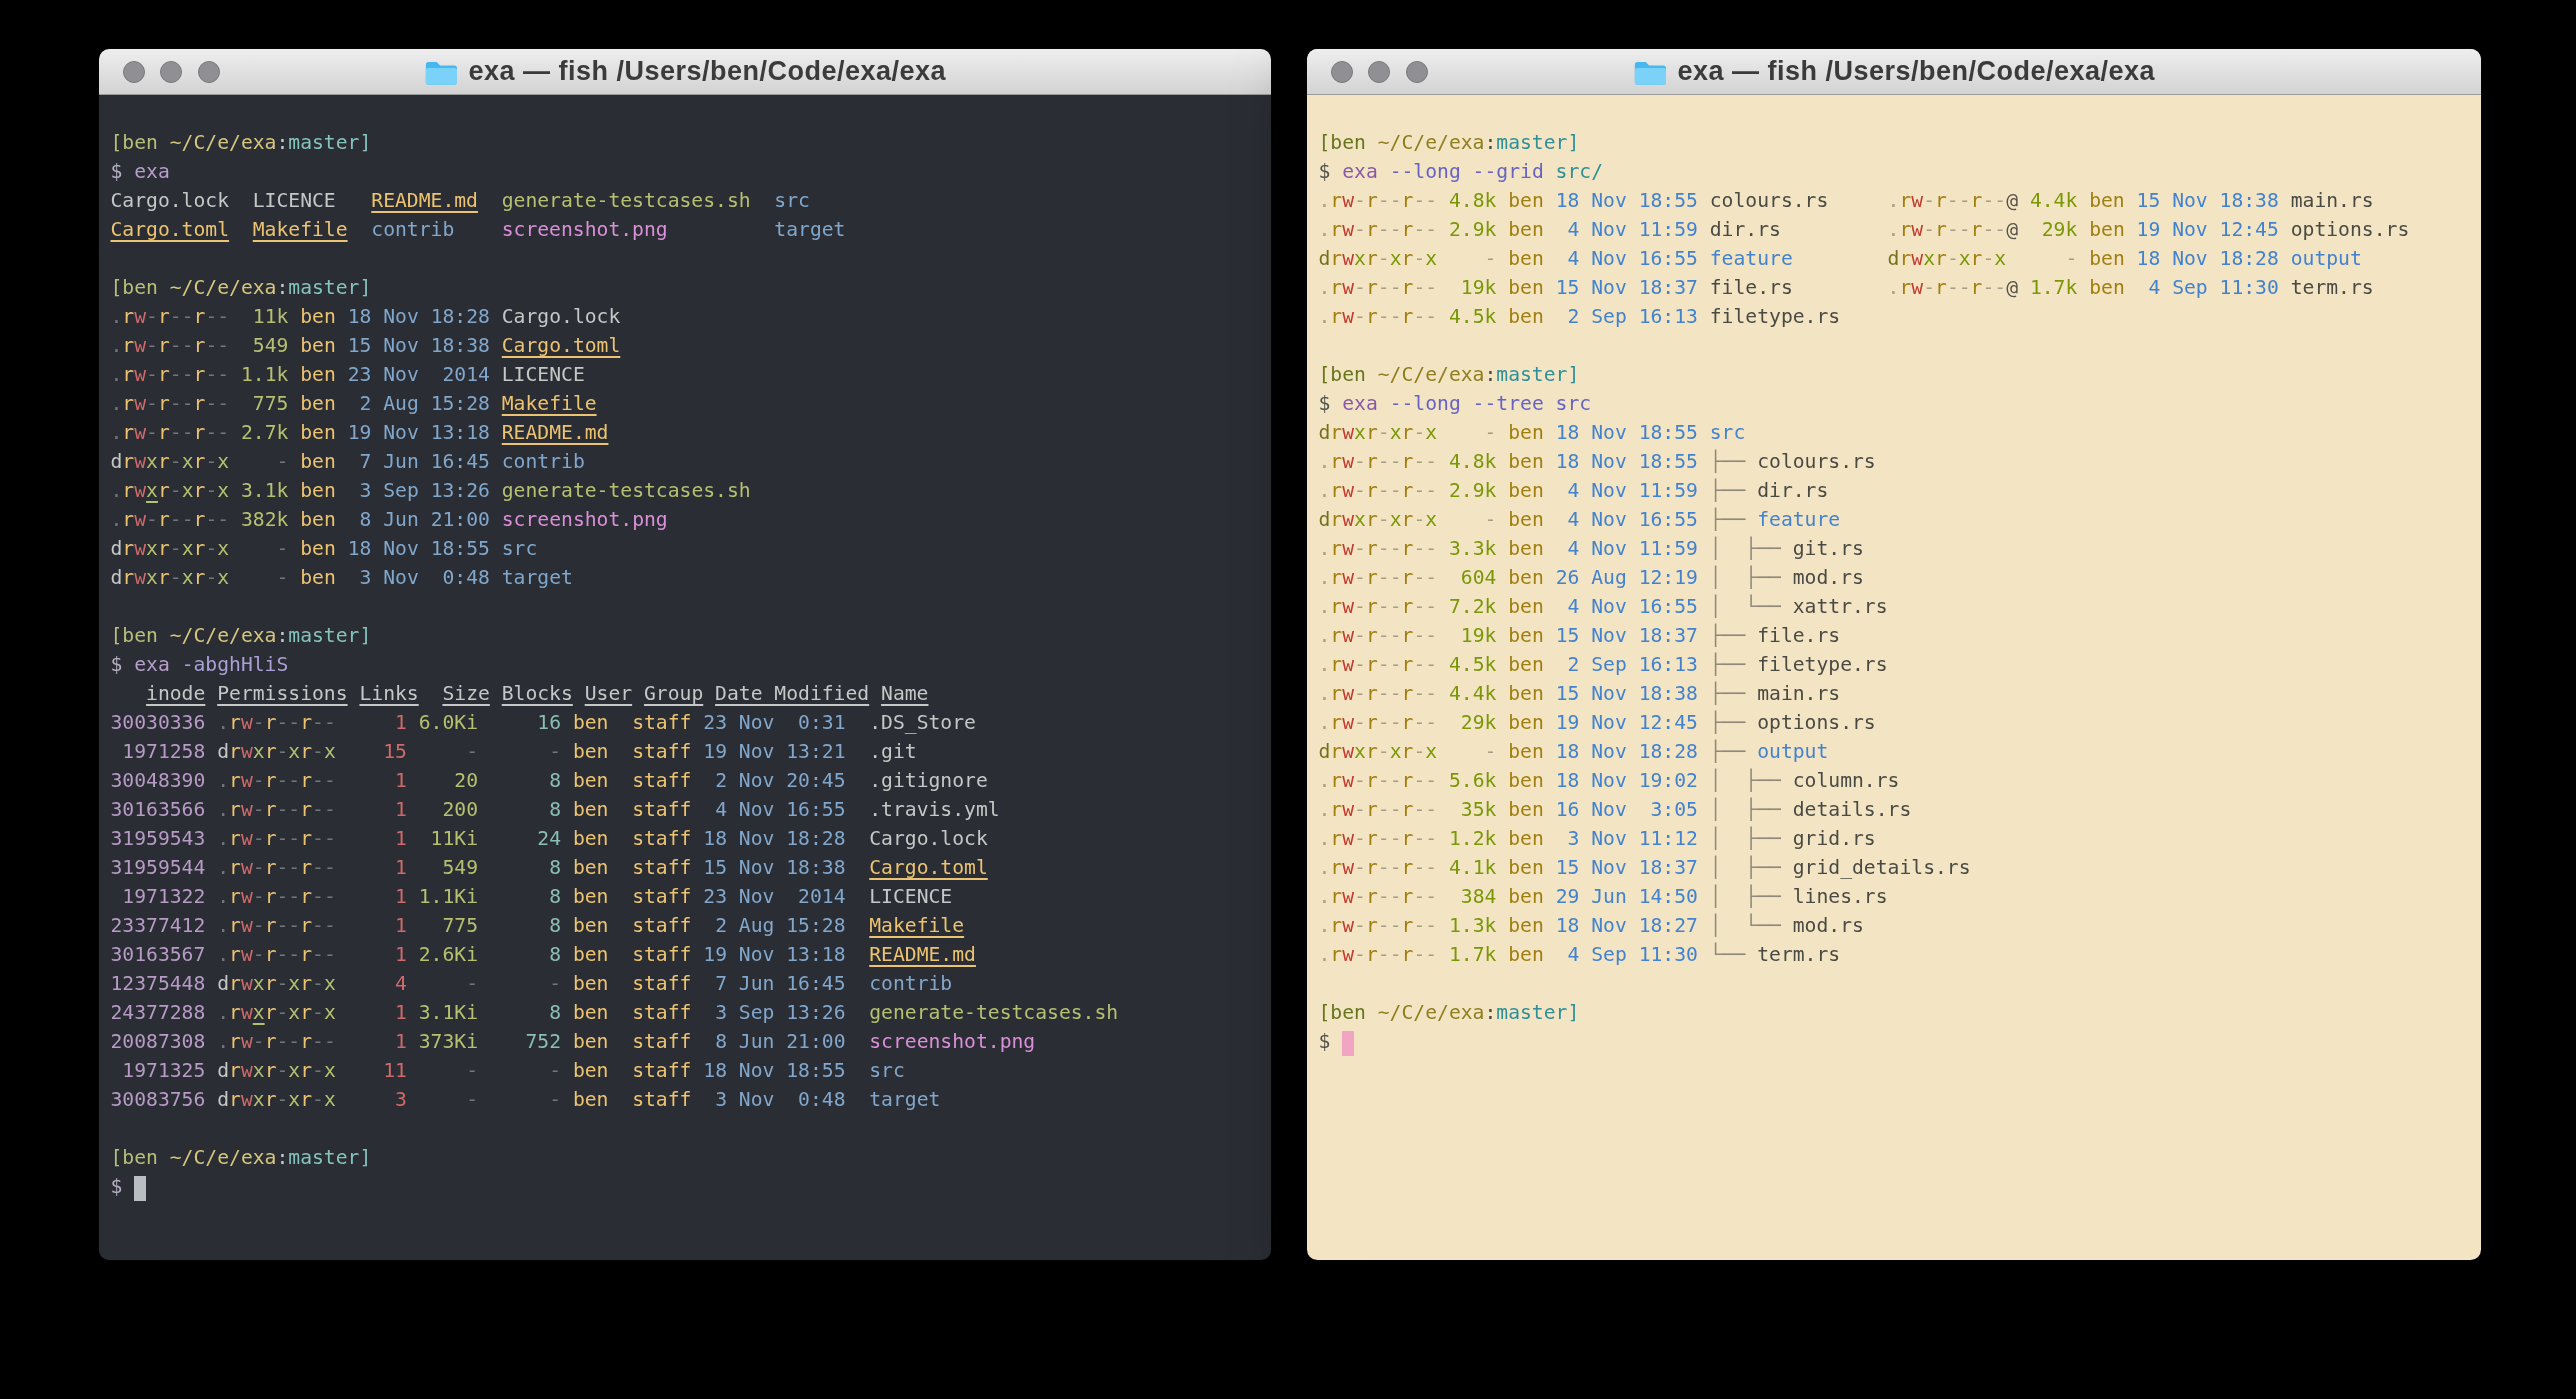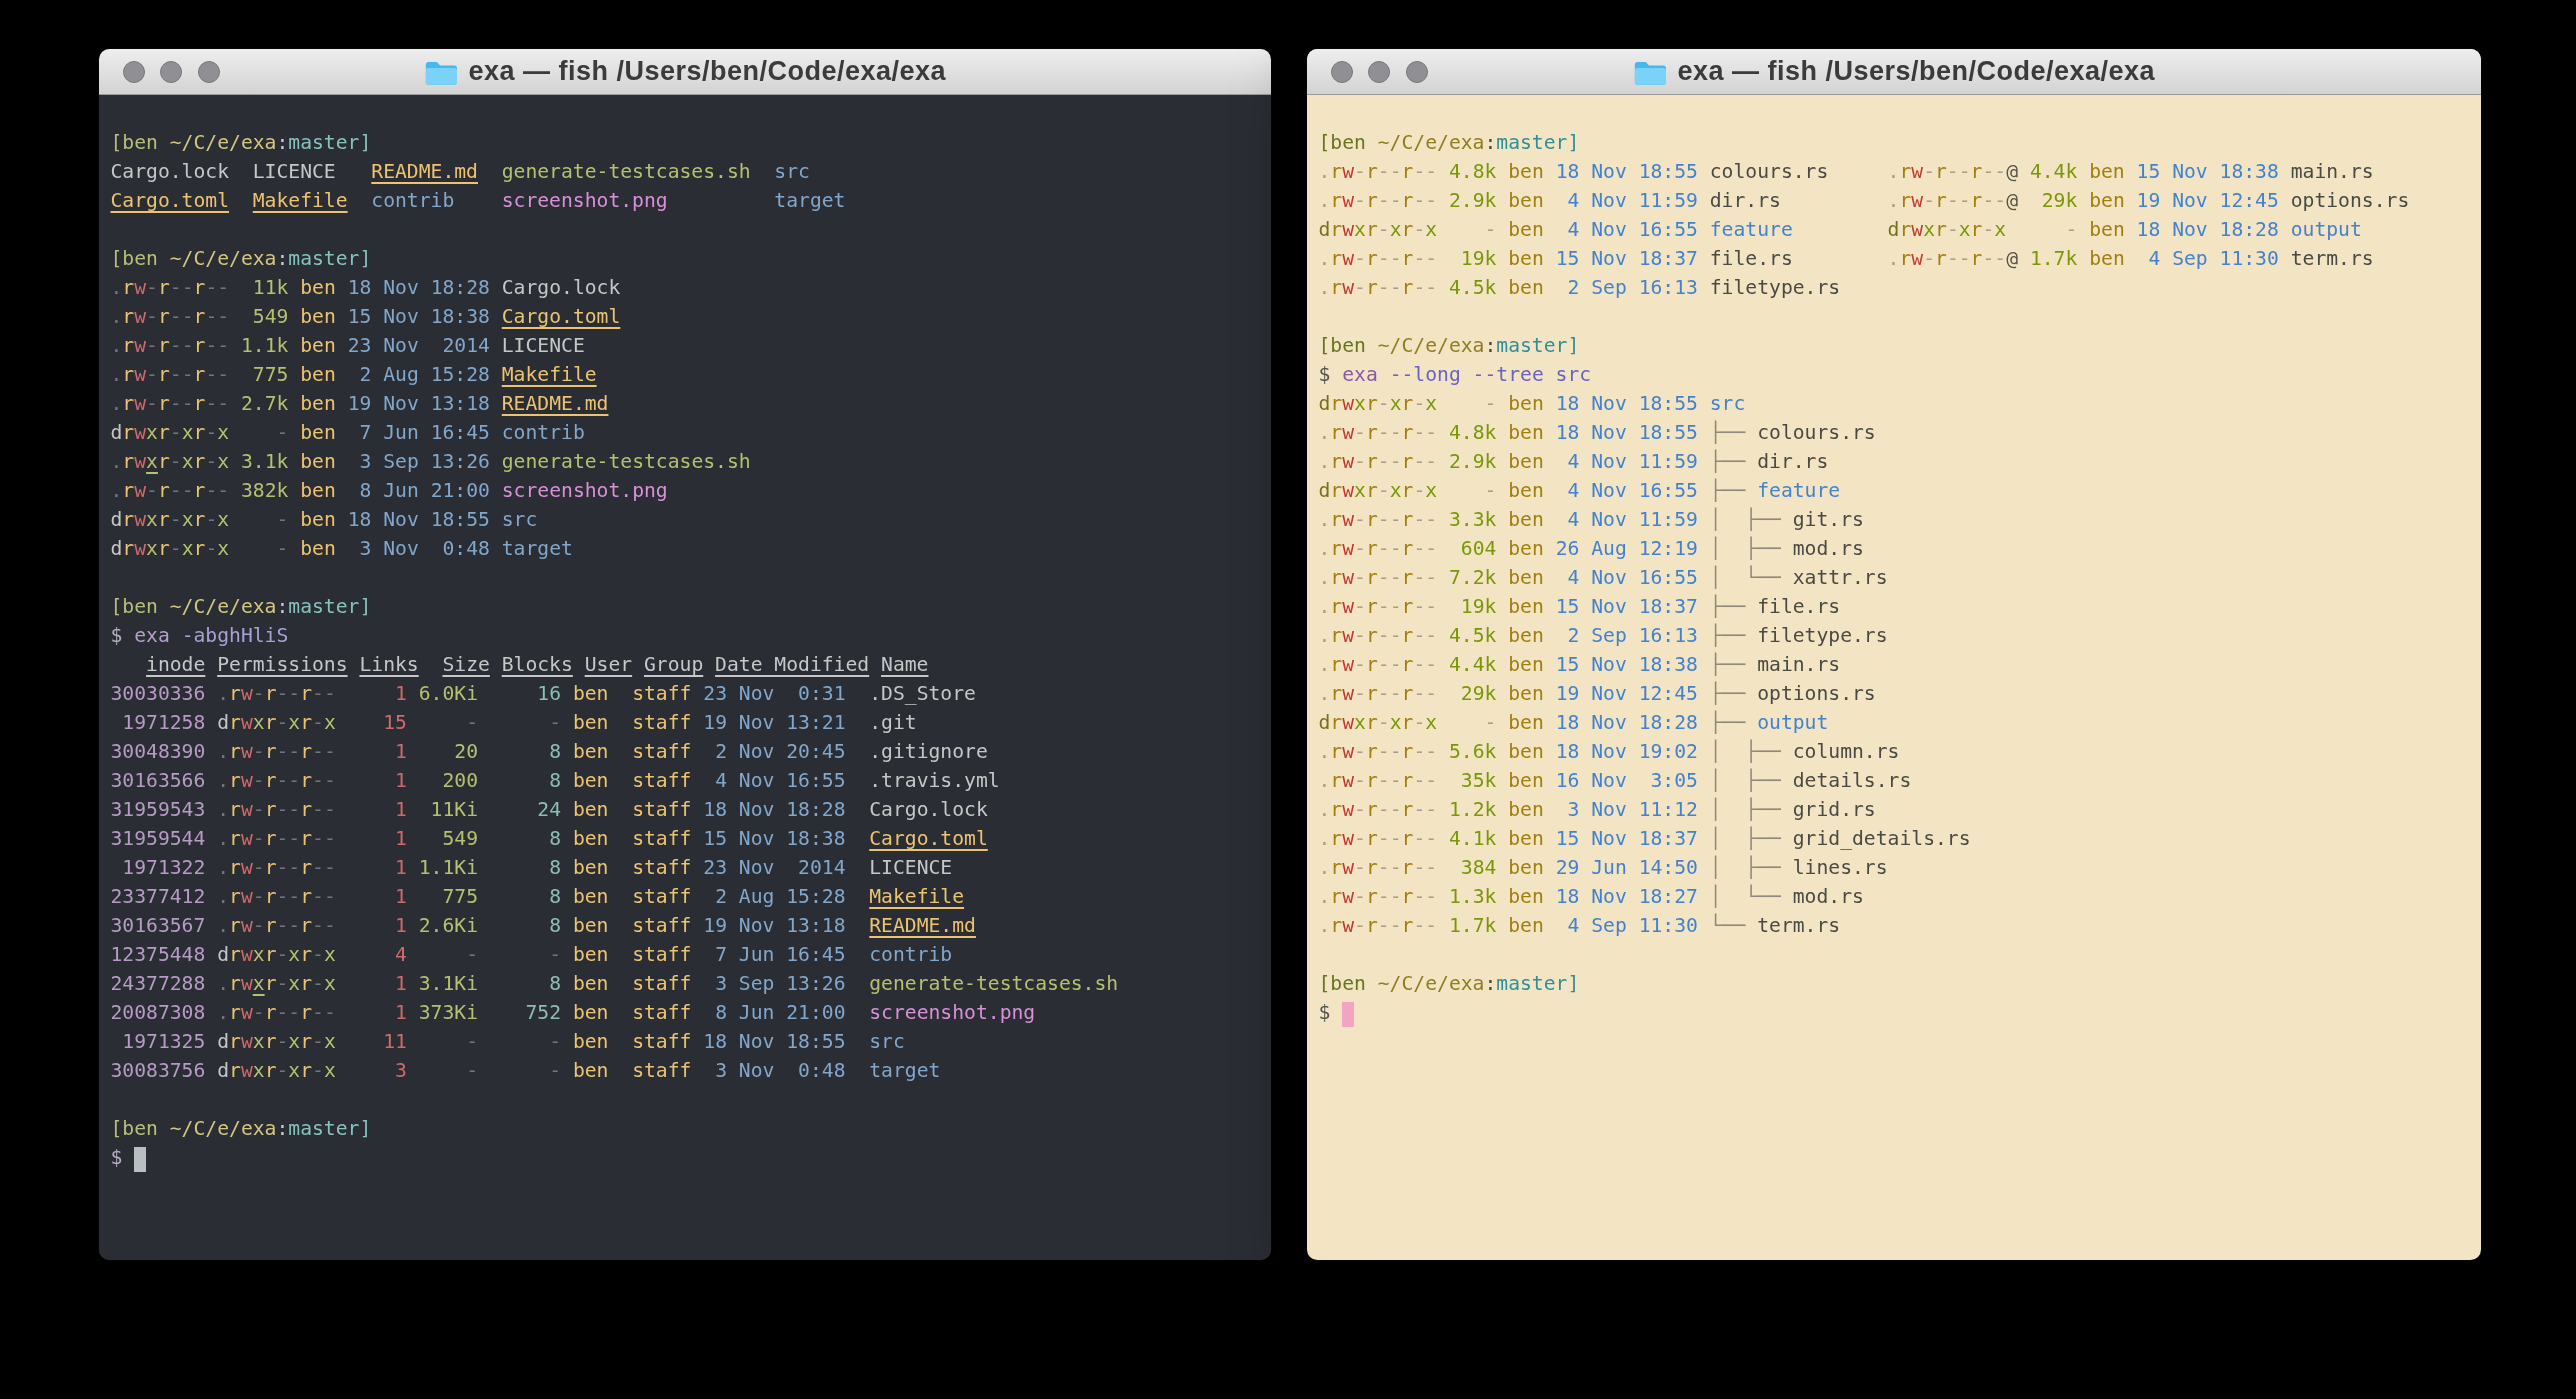--- a/index.html
+++ b/index.html
@@ -32,20 +32,21 @@
           <svg width="33" height="26" viewBox="0 0 36 28">
             <path d="M2 6 q0-3 3-3 h9 l3.5 4 h15.5 q3 0 3 3 v15 q0 3-3 3 H5 q-3 0-3-3 z" fill="#47b7ef"></path>
             <rect x="2" y="9.5" width="34" height="18.5" rx="2.5" fill="#7bd2f8"></rect>
           </svg>
         </span>
       <span>exa — fish  /Users/ben/Code/exa/exa</span>
     </div>
   </div>
   <div class="term" style="background: rgb(42, 45, 51); color: rgb(197, 200, 198);">
       <div class="tl"><span style="color: rgb(184, 191, 120);">[ben </span><span style="color: rgb(214, 199, 126);">~/C/e/exa</span><span style="color: rgb(197, 200, 198);">:</span><span style="color: rgb(133, 195, 189);">master]</span></div>
+      <div class="tl"><span style="color: rgb(181, 174, 194);">$ </span><span style="color: rgb(183, 159, 204);">exa</span></div>
       <div class="tl"><span style="color: rgb(197, 200, 198);">Cargo.lock</span><span style="color: rgb(197, 200, 198);">  </span><span style="color: rgb(197, 200, 198);">LICENCE</span><span style="color: rgb(197, 200, 198);">   </span><span class="u" style="color: rgb(236, 195, 113);">README.md</span><span style="color: rgb(197, 200, 198);">  </span><span style="color: rgb(181, 192, 112);">generate-testcases.sh</span><span style="color: rgb(197, 200, 198);">  </span><span style="color: rgb(129, 167, 205);">src</span></div>
       <div class="tl"><span class="u" style="color: rgb(236, 195, 113);">Cargo.toml</span><span style="color: rgb(197, 200, 198);">  </span><span class="u" style="color: rgb(236, 195, 113);">Makefile</span><span style="color: rgb(197, 200, 198);">  </span><span style="color: rgb(129, 167, 205);">contrib</span><span style="color: rgb(197, 200, 198);">    </span><span style="color: rgb(217, 143, 217);">screenshot.png</span><span style="color: rgb(197, 200, 198);">         </span><span style="color: rgb(129, 167, 205);">target</span></div>
       <div class="tl"><span>&nbsp;</span></div>
       <div class="tl"><span style="color: rgb(184, 191, 120);">[ben </span><span style="color: rgb(214, 199, 126);">~/C/e/exa</span><span style="color: rgb(197, 200, 198);">:</span><span style="color: rgb(133, 195, 189);">master]</span></div>
       <div class="tl"><span style="color: rgb(114, 117, 122);">.</span><span style="color: rgb(236, 195, 113);">r</span><span style="color: rgb(207, 106, 106);">w</span><span style="color: rgb(114, 117, 122);">-</span><span style="color: rgb(236, 195, 113);">r</span><span style="color: rgb(114, 117, 122);">-</span><span style="color: rgb(114, 117, 122);">-</span><span style="color: rgb(236, 195, 113);">r</span><span style="color: rgb(114, 117, 122);">-</span><span style="color: rgb(114, 117, 122);">-</span><span style="color: rgb(197, 200, 198);"> </span><span style="color: rgb(181, 192, 112);"> 11k</span><span style="color: rgb(197, 200, 198);"> </span><span style="color: rgb(236, 195, 113);">ben</span><span style="color: rgb(197, 200, 198);"> </span><span style="color: rgb(129, 167, 205);">18 Nov 18:28</span><span style="color: rgb(197, 200, 198);"> </span><span style="color: rgb(197, 200, 198);">Cargo.lock</span></div>
       <div class="tl"><span style="color: rgb(114, 117, 122);">.</span><span style="color: rgb(236, 195, 113);">r</span><span style="color: rgb(207, 106, 106);">w</span><span style="color: rgb(114, 117, 122);">-</span><span style="color: rgb(236, 195, 113);">r</span><span style="color: rgb(114, 117, 122);">-</span><span style="color: rgb(114, 117, 122);">-</span><span style="color: rgb(236, 195, 113);">r</span><span style="color: rgb(114, 117, 122);">-</span><span style="color: rgb(114, 117, 122);">-</span><span style="color: rgb(197, 200, 198);"> </span><span style="color: rgb(181, 192, 112);"> 549</span><span style="color: rgb(197, 200, 198);"> </span><span style="color: rgb(236, 195, 113);">ben</span><span style="color: rgb(197, 200, 198);"> </span><span style="color: rgb(129, 167, 205);">15 Nov 18:38</span><span style="color: rgb(197, 200, 198);"> </span><span class="u" style="color: rgb(236, 195, 113);">Cargo.toml</span></div>
       <div class="tl"><span style="color: rgb(114, 117, 122);">.</span><span style="color: rgb(236, 195, 113);">r</span><span style="color: rgb(207, 106, 106);">w</span><span style="color: rgb(114, 117, 122);">-</span><span style="color: rgb(236, 195, 113);">r</span><span style="color: rgb(114, 117, 122);">-</span><span style="color: rgb(114, 117, 122);">-</span><span style="color: rgb(236, 195, 113);">r</span><span style="color: rgb(114, 117, 122);">-</span><span style="color: rgb(114, 117, 122);">-</span><span style="color: rgb(197, 200, 198);"> </span><span style="color: rgb(181, 192, 112);">1.1k</span><span style="color: rgb(197, 200, 198);"> </span><span style="color: rgb(236, 195, 113);">ben</span><span style="color: rgb(197, 200, 198);"> </span><span style="color: rgb(129, 167, 205);">23 Nov  2014</span><span style="color: rgb(197, 200, 198);"> </span><span style="color: rgb(197, 200, 198);">LICENCE</span></div>
       <div class="tl"><span style="color: rgb(114, 117, 122);">.</span><span style="color: rgb(236, 195, 113);">r</span><span style="color: rgb(207, 106, 106);">w</span><span style="color: rgb(114, 117, 122);">-</span><span style="color: rgb(236, 195, 113);">r</span><span style="color: rgb(114, 117, 122);">-</span><span style="color: rgb(114, 117, 122);">-</span><span style="color: rgb(236, 195, 113);">r</span><span style="color: rgb(114, 117, 122);">-</span><span style="color: rgb(114, 117, 122);">-</span><span style="color: rgb(197, 200, 198);"> </span><span style="color: rgb(181, 192, 112);"> 775</span><span style="color: rgb(197, 200, 198);"> </span><span style="color: rgb(236, 195, 113);">ben</span><span style="color: rgb(197, 200, 198);"> </span><span style="color: rgb(129, 167, 205);"> 2 Aug 15:28</span><span style="color: rgb(197, 200, 198);"> </span><span class="u" style="color: rgb(236, 195, 113);">Makefile</span></div>
       <div class="tl"><span style="color: rgb(114, 117, 122);">.</span><span style="color: rgb(236, 195, 113);">r</span><span style="color: rgb(207, 106, 106);">w</span><span style="color: rgb(114, 117, 122);">-</span><span style="color: rgb(236, 195, 113);">r</span><span style="color: rgb(114, 117, 122);">-</span><span style="color: rgb(114, 117, 122);">-</span><span style="color: rgb(236, 195, 113);">r</span><span style="color: rgb(114, 117, 122);">-</span><span style="color: rgb(114, 117, 122);">-</span><span style="color: rgb(197, 200, 198);"> </span><span style="color: rgb(181, 192, 112);">2.7k</span><span style="color: rgb(197, 200, 198);"> </span><span style="color: rgb(236, 195, 113);">ben</span><span style="color: rgb(197, 200, 198);"> </span><span style="color: rgb(129, 167, 205);">19 Nov 13:18</span><span style="color: rgb(197, 200, 198);"> </span><span class="u" style="color: rgb(236, 195, 113);">README.md</span></div>
       <div class="tl"><span style="color: rgb(197, 200, 198);">d</span><span style="color: rgb(236, 195, 113);">r</span><span style="color: rgb(207, 106, 106);">w</span><span style="color: rgb(181, 192, 112);">x</span><span style="color: rgb(236, 195, 113);">r</span><span style="color: rgb(114, 117, 122);">-</span><span style="color: rgb(181, 192, 112);">x</span><span style="color: rgb(236, 195, 113);">r</span><span style="color: rgb(114, 117, 122);">-</span><span style="color: rgb(181, 192, 112);">x</span><span style="color: rgb(197, 200, 198);"> </span><span style="color: rgb(114, 117, 122);">   -</span><span style="color: rgb(197, 200, 198);"> </span><span style="color: rgb(236, 195, 113);">ben</span><span style="color: rgb(197, 200, 198);"> </span><span style="color: rgb(129, 167, 205);"> 7 Jun 16:45</span><span style="color: rgb(197, 200, 198);"> </span><span style="color: rgb(129, 167, 205);">contrib</span></div>
@@ -89,20 +90,21 @@
           <svg width="33" height="26" viewBox="0 0 36 28">
             <path d="M2 6 q0-3 3-3 h9 l3.5 4 h15.5 q3 0 3 3 v15 q0 3-3 3 H5 q-3 0-3-3 z" fill="#47b7ef"></path>
             <rect x="2" y="9.5" width="34" height="18.5" rx="2.5" fill="#7bd2f8"></rect>
           </svg>
         </span>
       <span>exa — fish  /Users/ben/Code/exa/exa</span>
     </div>
   </div>
   <div class="term" style="background: rgb(243, 229, 195); color: rgb(74, 74, 69);">
       <div class="tl"><span style="color: rgb(103, 118, 28);">[ben </span><span style="color: rgb(143, 125, 30);">~/C/e/exa</span><span style="color: rgb(74, 74, 69);">:</span><span style="color: rgb(47, 143, 152);">master]</span></div>
+      <div class="tl"><span style="color: rgb(83, 83, 78);">$ </span><span style="color: rgb(137, 89, 168);">exa </span><span style="color: rgb(102, 99, 196);">--long --grid </span><span style="color: rgb(47, 143, 152);">src/</span></div>
       <div class="tl"><span style="color: rgb(168, 158, 136);">.</span><span style="color: rgb(160, 127, 16);">r</span><span style="color: rgb(194, 59, 46);">w</span><span style="color: rgb(168, 158, 136);">-</span><span style="color: rgb(160, 127, 16);">r</span><span style="color: rgb(168, 158, 136);">-</span><span style="color: rgb(168, 158, 136);">-</span><span style="color: rgb(160, 127, 16);">r</span><span style="color: rgb(168, 158, 136);">-</span><span style="color: rgb(168, 158, 136);">-</span><span style="color: rgb(74, 74, 69);"> </span><span style="color: rgb(122, 151, 8);">4.8k</span><span style="color: rgb(74, 74, 69);"> </span><span style="color: rgb(160, 127, 16);">ben</span><span style="color: rgb(74, 74, 69);"> </span><span style="color: rgb(66, 130, 207);">18 Nov 18:55</span><span style="color: rgb(74, 74, 69);"> </span><span style="color: rgb(74, 74, 69);">colours.rs</span><span style="color: rgb(74, 74, 69);">     </span><span style="color: rgb(168, 158, 136);">.</span><span style="color: rgb(160, 127, 16);">r</span><span style="color: rgb(194, 59, 46);">w</span><span style="color: rgb(168, 158, 136);">-</span><span style="color: rgb(160, 127, 16);">r</span><span style="color: rgb(168, 158, 136);">-</span><span style="color: rgb(168, 158, 136);">-</span><span style="color: rgb(160, 127, 16);">r</span><span style="color: rgb(168, 158, 136);">-</span><span style="color: rgb(168, 158, 136);">-</span><span style="color: rgb(85, 82, 74);">@</span><span style="color: rgb(74, 74, 69);"> </span><span style="color: rgb(122, 151, 8);">4.4k</span><span style="color: rgb(74, 74, 69);"> </span><span style="color: rgb(160, 127, 16);">ben</span><span style="color: rgb(74, 74, 69);"> </span><span style="color: rgb(66, 130, 207);">15 Nov 18:38</span><span style="color: rgb(74, 74, 69);"> </span><span style="color: rgb(74, 74, 69);">main.rs</span></div>
       <div class="tl"><span style="color: rgb(168, 158, 136);">.</span><span style="color: rgb(160, 127, 16);">r</span><span style="color: rgb(194, 59, 46);">w</span><span style="color: rgb(168, 158, 136);">-</span><span style="color: rgb(160, 127, 16);">r</span><span style="color: rgb(168, 158, 136);">-</span><span style="color: rgb(168, 158, 136);">-</span><span style="color: rgb(160, 127, 16);">r</span><span style="color: rgb(168, 158, 136);">-</span><span style="color: rgb(168, 158, 136);">-</span><span style="color: rgb(74, 74, 69);"> </span><span style="color: rgb(122, 151, 8);">2.9k</span><span style="color: rgb(74, 74, 69);"> </span><span style="color: rgb(160, 127, 16);">ben</span><span style="color: rgb(74, 74, 69);"> </span><span style="color: rgb(66, 130, 207);"> 4 Nov 11:59</span><span style="color: rgb(74, 74, 69);"> </span><span style="color: rgb(74, 74, 69);">dir.rs</span><span style="color: rgb(74, 74, 69);">         </span><span style="color: rgb(168, 158, 136);">.</span><span style="color: rgb(160, 127, 16);">r</span><span style="color: rgb(194, 59, 46);">w</span><span style="color: rgb(168, 158, 136);">-</span><span style="color: rgb(160, 127, 16);">r</span><span style="color: rgb(168, 158, 136);">-</span><span style="color: rgb(168, 158, 136);">-</span><span style="color: rgb(160, 127, 16);">r</span><span style="color: rgb(168, 158, 136);">-</span><span style="color: rgb(168, 158, 136);">-</span><span style="color: rgb(85, 82, 74);">@</span><span style="color: rgb(74, 74, 69);"> </span><span style="color: rgb(122, 151, 8);"> 29k</span><span style="color: rgb(74, 74, 69);"> </span><span style="color: rgb(160, 127, 16);">ben</span><span style="color: rgb(74, 74, 69);"> </span><span style="color: rgb(66, 130, 207);">19 Nov 12:45</span><span style="color: rgb(74, 74, 69);"> </span><span style="color: rgb(74, 74, 69);">options.rs</span></div>
       <div class="tl"><span style="color: rgb(115, 115, 31);">d</span><span style="color: rgb(160, 127, 16);">r</span><span style="color: rgb(194, 59, 46);">w</span><span style="color: rgb(122, 151, 8);">x</span><span style="color: rgb(160, 127, 16);">r</span><span style="color: rgb(168, 158, 136);">-</span><span style="color: rgb(122, 151, 8);">x</span><span style="color: rgb(160, 127, 16);">r</span><span style="color: rgb(168, 158, 136);">-</span><span style="color: rgb(122, 151, 8);">x</span><span style="color: rgb(74, 74, 69);"> </span><span style="color: rgb(168, 158, 136);">   -</span><span style="color: rgb(74, 74, 69);"> </span><span style="color: rgb(160, 127, 16);">ben</span><span style="color: rgb(74, 74, 69);"> </span><span style="color: rgb(66, 130, 207);"> 4 Nov 16:55</span><span style="color: rgb(74, 74, 69);"> </span><span style="color: rgb(66, 130, 207);">feature</span><span style="color: rgb(74, 74, 69);">        </span><span style="color: rgb(115, 115, 31);">d</span><span style="color: rgb(160, 127, 16);">r</span><span style="color: rgb(194, 59, 46);">w</span><span style="color: rgb(122, 151, 8);">x</span><span style="color: rgb(160, 127, 16);">r</span><span style="color: rgb(168, 158, 136);">-</span><span style="color: rgb(122, 151, 8);">x</span><span style="color: rgb(160, 127, 16);">r</span><span style="color: rgb(168, 158, 136);">-</span><span style="color: rgb(122, 151, 8);">x</span><span style="color: rgb(74, 74, 69);">  </span><span style="color: rgb(168, 158, 136);">   -</span><span style="color: rgb(74, 74, 69);"> </span><span style="color: rgb(160, 127, 16);">ben</span><span style="color: rgb(74, 74, 69);"> </span><span style="color: rgb(66, 130, 207);">18 Nov 18:28</span><span style="color: rgb(74, 74, 69);"> </span><span style="color: rgb(66, 130, 207);">output</span></div>
       <div class="tl"><span style="color: rgb(168, 158, 136);">.</span><span style="color: rgb(160, 127, 16);">r</span><span style="color: rgb(194, 59, 46);">w</span><span style="color: rgb(168, 158, 136);">-</span><span style="color: rgb(160, 127, 16);">r</span><span style="color: rgb(168, 158, 136);">-</span><span style="color: rgb(168, 158, 136);">-</span><span style="color: rgb(160, 127, 16);">r</span><span style="color: rgb(168, 158, 136);">-</span><span style="color: rgb(168, 158, 136);">-</span><span style="color: rgb(74, 74, 69);"> </span><span style="color: rgb(122, 151, 8);"> 19k</span><span style="color: rgb(74, 74, 69);"> </span><span style="color: rgb(160, 127, 16);">ben</span><span style="color: rgb(74, 74, 69);"> </span><span style="color: rgb(66, 130, 207);">15 Nov 18:37</span><span style="color: rgb(74, 74, 69);"> </span><span style="color: rgb(74, 74, 69);">file.rs</span><span style="color: rgb(74, 74, 69);">        </span><span style="color: rgb(168, 158, 136);">.</span><span style="color: rgb(160, 127, 16);">r</span><span style="color: rgb(194, 59, 46);">w</span><span style="color: rgb(168, 158, 136);">-</span><span style="color: rgb(160, 127, 16);">r</span><span style="color: rgb(168, 158, 136);">-</span><span style="color: rgb(168, 158, 136);">-</span><span style="color: rgb(160, 127, 16);">r</span><span style="color: rgb(168, 158, 136);">-</span><span style="color: rgb(168, 158, 136);">-</span><span style="color: rgb(85, 82, 74);">@</span><span style="color: rgb(74, 74, 69);"> </span><span style="color: rgb(122, 151, 8);">1.7k</span><span style="color: rgb(74, 74, 69);"> </span><span style="color: rgb(160, 127, 16);">ben</span><span style="color: rgb(74, 74, 69);"> </span><span style="color: rgb(66, 130, 207);"> 4 Sep 11:30</span><span style="color: rgb(74, 74, 69);"> </span><span style="color: rgb(74, 74, 69);">term.rs</span></div>
       <div class="tl"><span style="color: rgb(168, 158, 136);">.</span><span style="color: rgb(160, 127, 16);">r</span><span style="color: rgb(194, 59, 46);">w</span><span style="color: rgb(168, 158, 136);">-</span><span style="color: rgb(160, 127, 16);">r</span><span style="color: rgb(168, 158, 136);">-</span><span style="color: rgb(168, 158, 136);">-</span><span style="color: rgb(160, 127, 16);">r</span><span style="color: rgb(168, 158, 136);">-</span><span style="color: rgb(168, 158, 136);">-</span><span style="color: rgb(74, 74, 69);"> </span><span style="color: rgb(122, 151, 8);">4.5k</span><span style="color: rgb(74, 74, 69);"> </span><span style="color: rgb(160, 127, 16);">ben</span><span style="color: rgb(74, 74, 69);"> </span><span style="color: rgb(66, 130, 207);"> 2 Sep 16:13</span><span style="color: rgb(74, 74, 69);"> </span><span style="color: rgb(74, 74, 69);">filetype.rs</span></div>
       <div class="tl"><span>&nbsp;</span></div>
       <div class="tl"><span style="color: rgb(103, 118, 28);">[ben </span><span style="color: rgb(143, 125, 30);">~/C/e/exa</span><span style="color: rgb(74, 74, 69);">:</span><span style="color: rgb(47, 143, 152);">master]</span></div>
       <div class="tl"><span style="color: rgb(83, 83, 78);">$ </span><span style="color: rgb(137, 89, 168);">exa </span><span style="color: rgb(102, 99, 196);">--long --tree </span><span style="color: rgb(102, 99, 196);">src</span></div>
       <div class="tl"><span style="color: rgb(115, 115, 31);">d</span><span style="color: rgb(160, 127, 16);">r</span><span style="color: rgb(194, 59, 46);">w</span><span style="color: rgb(122, 151, 8);">x</span><span style="color: rgb(160, 127, 16);">r</span><span style="color: rgb(168, 158, 136);">-</span><span style="color: rgb(122, 151, 8);">x</span><span style="color: rgb(160, 127, 16);">r</span><span style="color: rgb(168, 158, 136);">-</span><span style="color: rgb(122, 151, 8);">x</span><span style="color: rgb(74, 74, 69);"> </span><span style="color: rgb(168, 158, 136);">   -</span><span style="color: rgb(74, 74, 69);"> </span><span style="color: rgb(160, 127, 16);">ben</span><span style="color: rgb(74, 74, 69);"> </span><span style="color: rgb(66, 130, 207);">18 Nov 18:55</span><span style="color: rgb(74, 74, 69);"> </span><span style="color: rgb(66, 130, 207);">src</span></div>
       <div class="tl"><span style="color: rgb(168, 158, 136);">.</span><span style="color: rgb(160, 127, 16);">r</span><span style="color: rgb(194, 59, 46);">w</span><span style="color: rgb(168, 158, 136);">-</span><span style="color: rgb(160, 127, 16);">r</span><span style="color: rgb(168, 158, 136);">-</span><span style="color: rgb(168, 158, 136);">-</span><span style="color: rgb(160, 127, 16);">r</span><span style="color: rgb(168, 158, 136);">-</span><span style="color: rgb(168, 158, 136);">-</span><span style="color: rgb(74, 74, 69);"> </span><span style="color: rgb(122, 151, 8);">4.8k</span><span style="color: rgb(74, 74, 69);"> </span><span style="color: rgb(160, 127, 16);">ben</span><span style="color: rgb(74, 74, 69);"> </span><span style="color: rgb(66, 130, 207);">18 Nov 18:55</span><span style="color: rgb(74, 74, 69);"> </span><span style="color: rgb(143, 137, 123);">├── </span><span style="color: rgb(74, 74, 69);">colours.rs</span></div>

